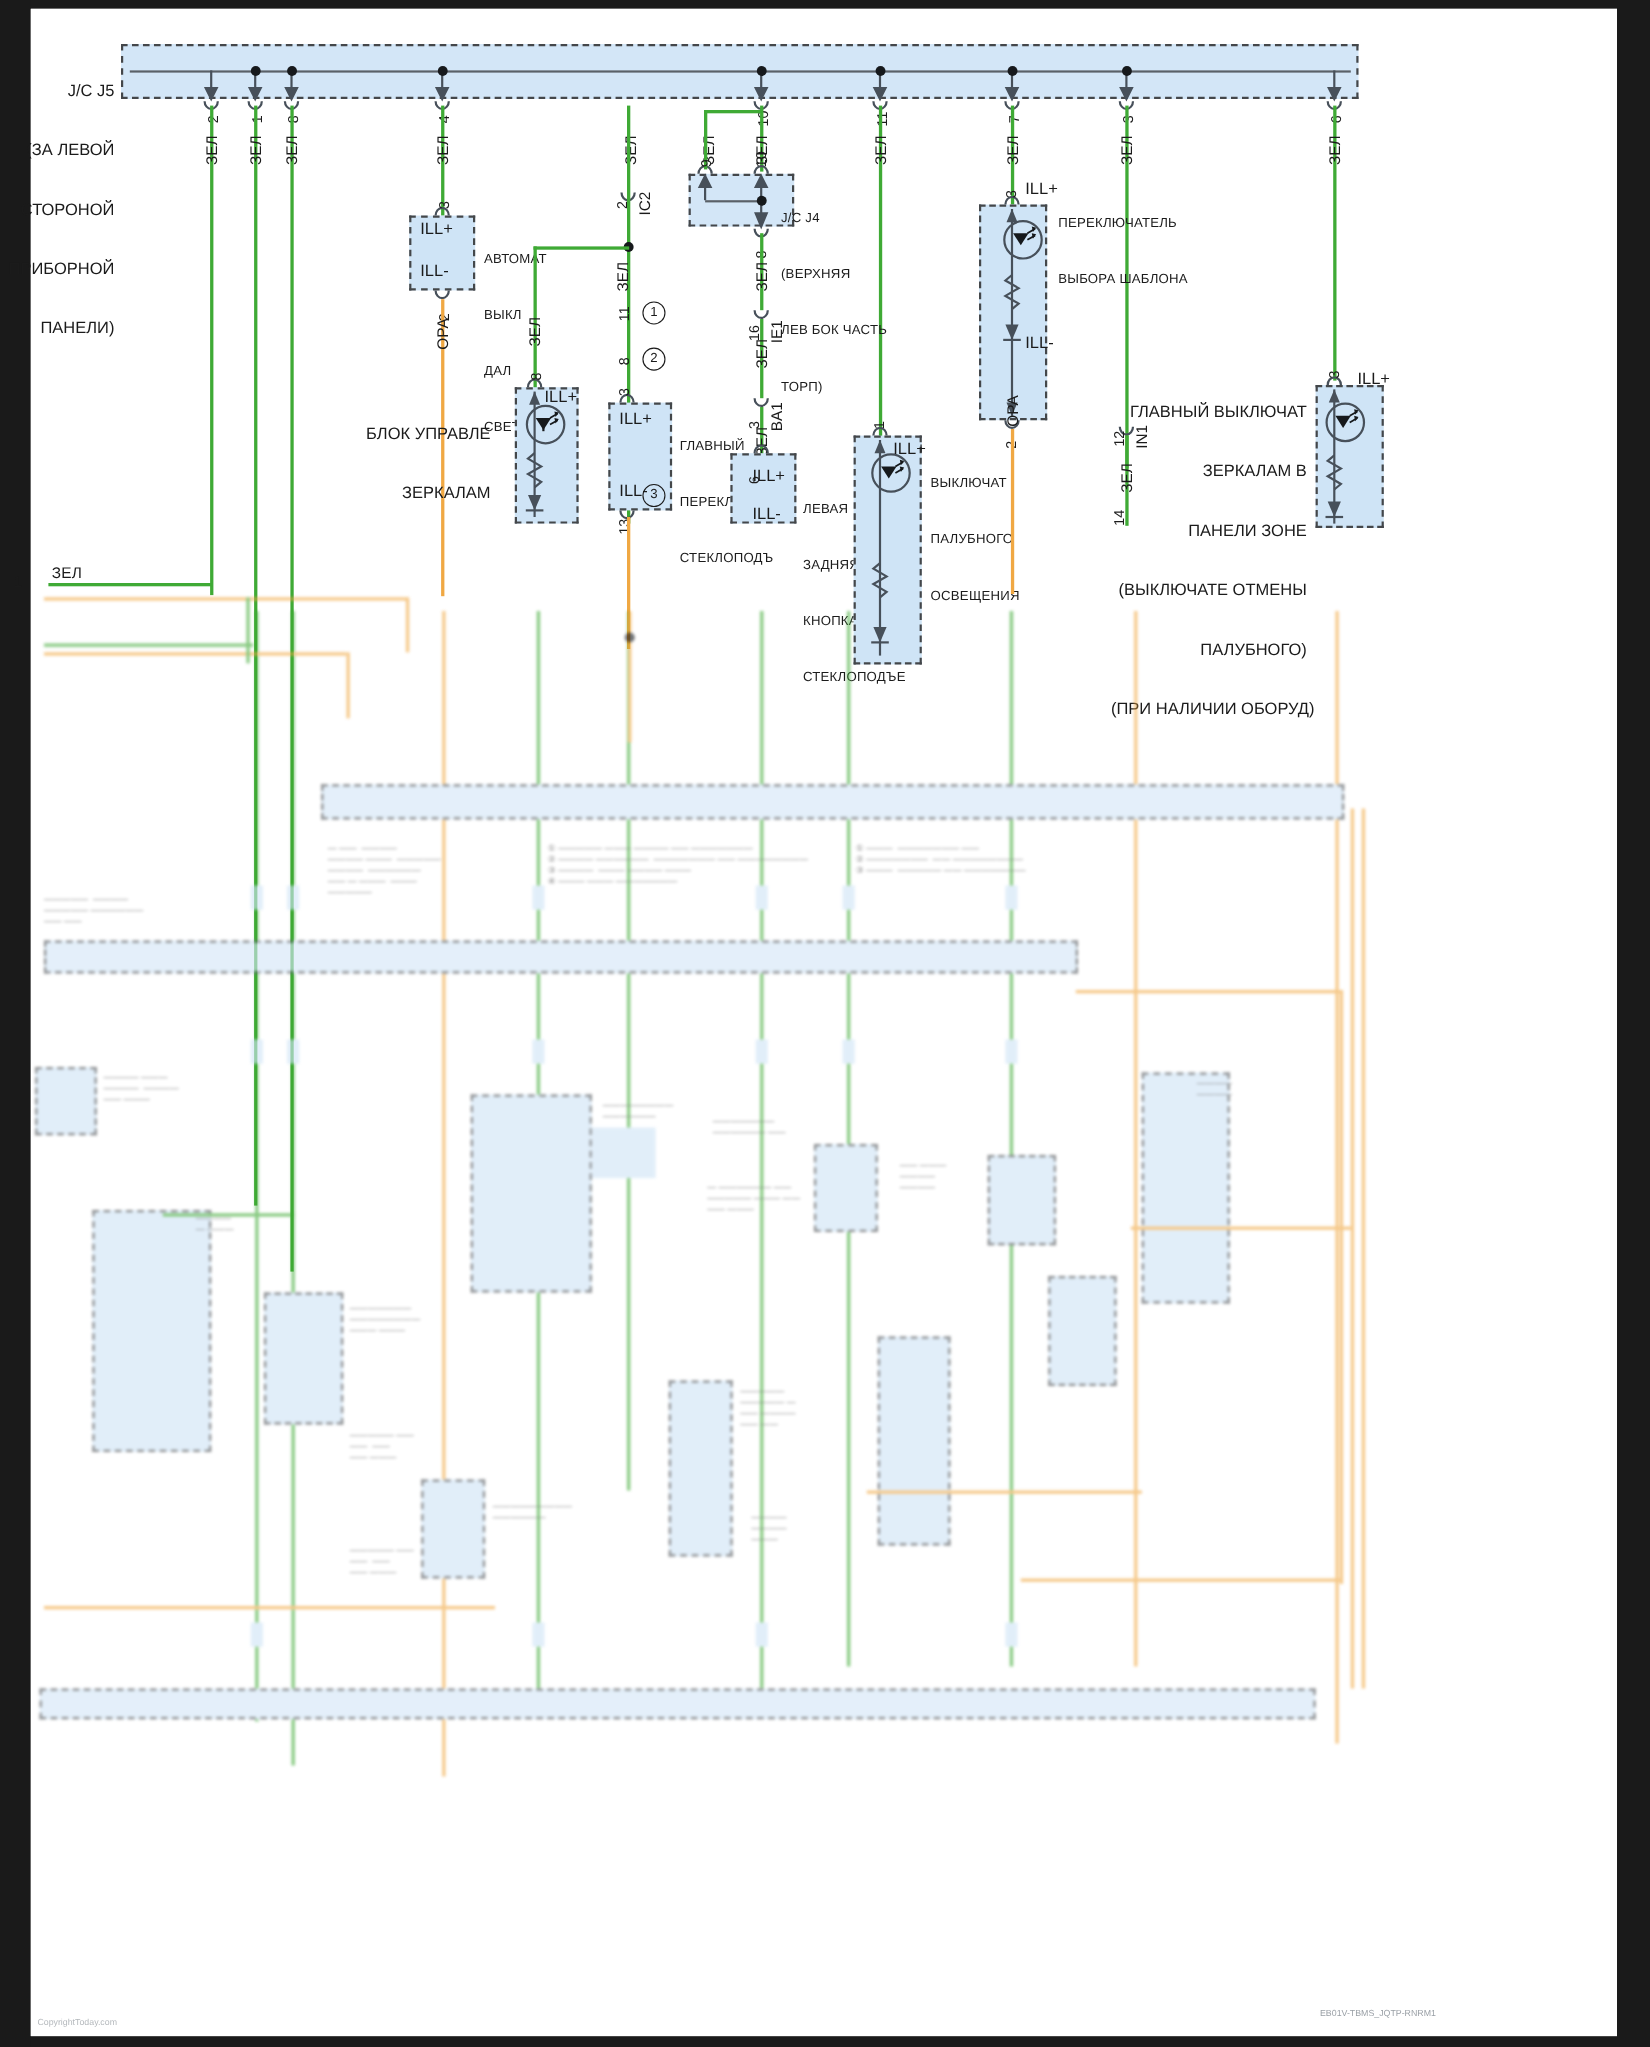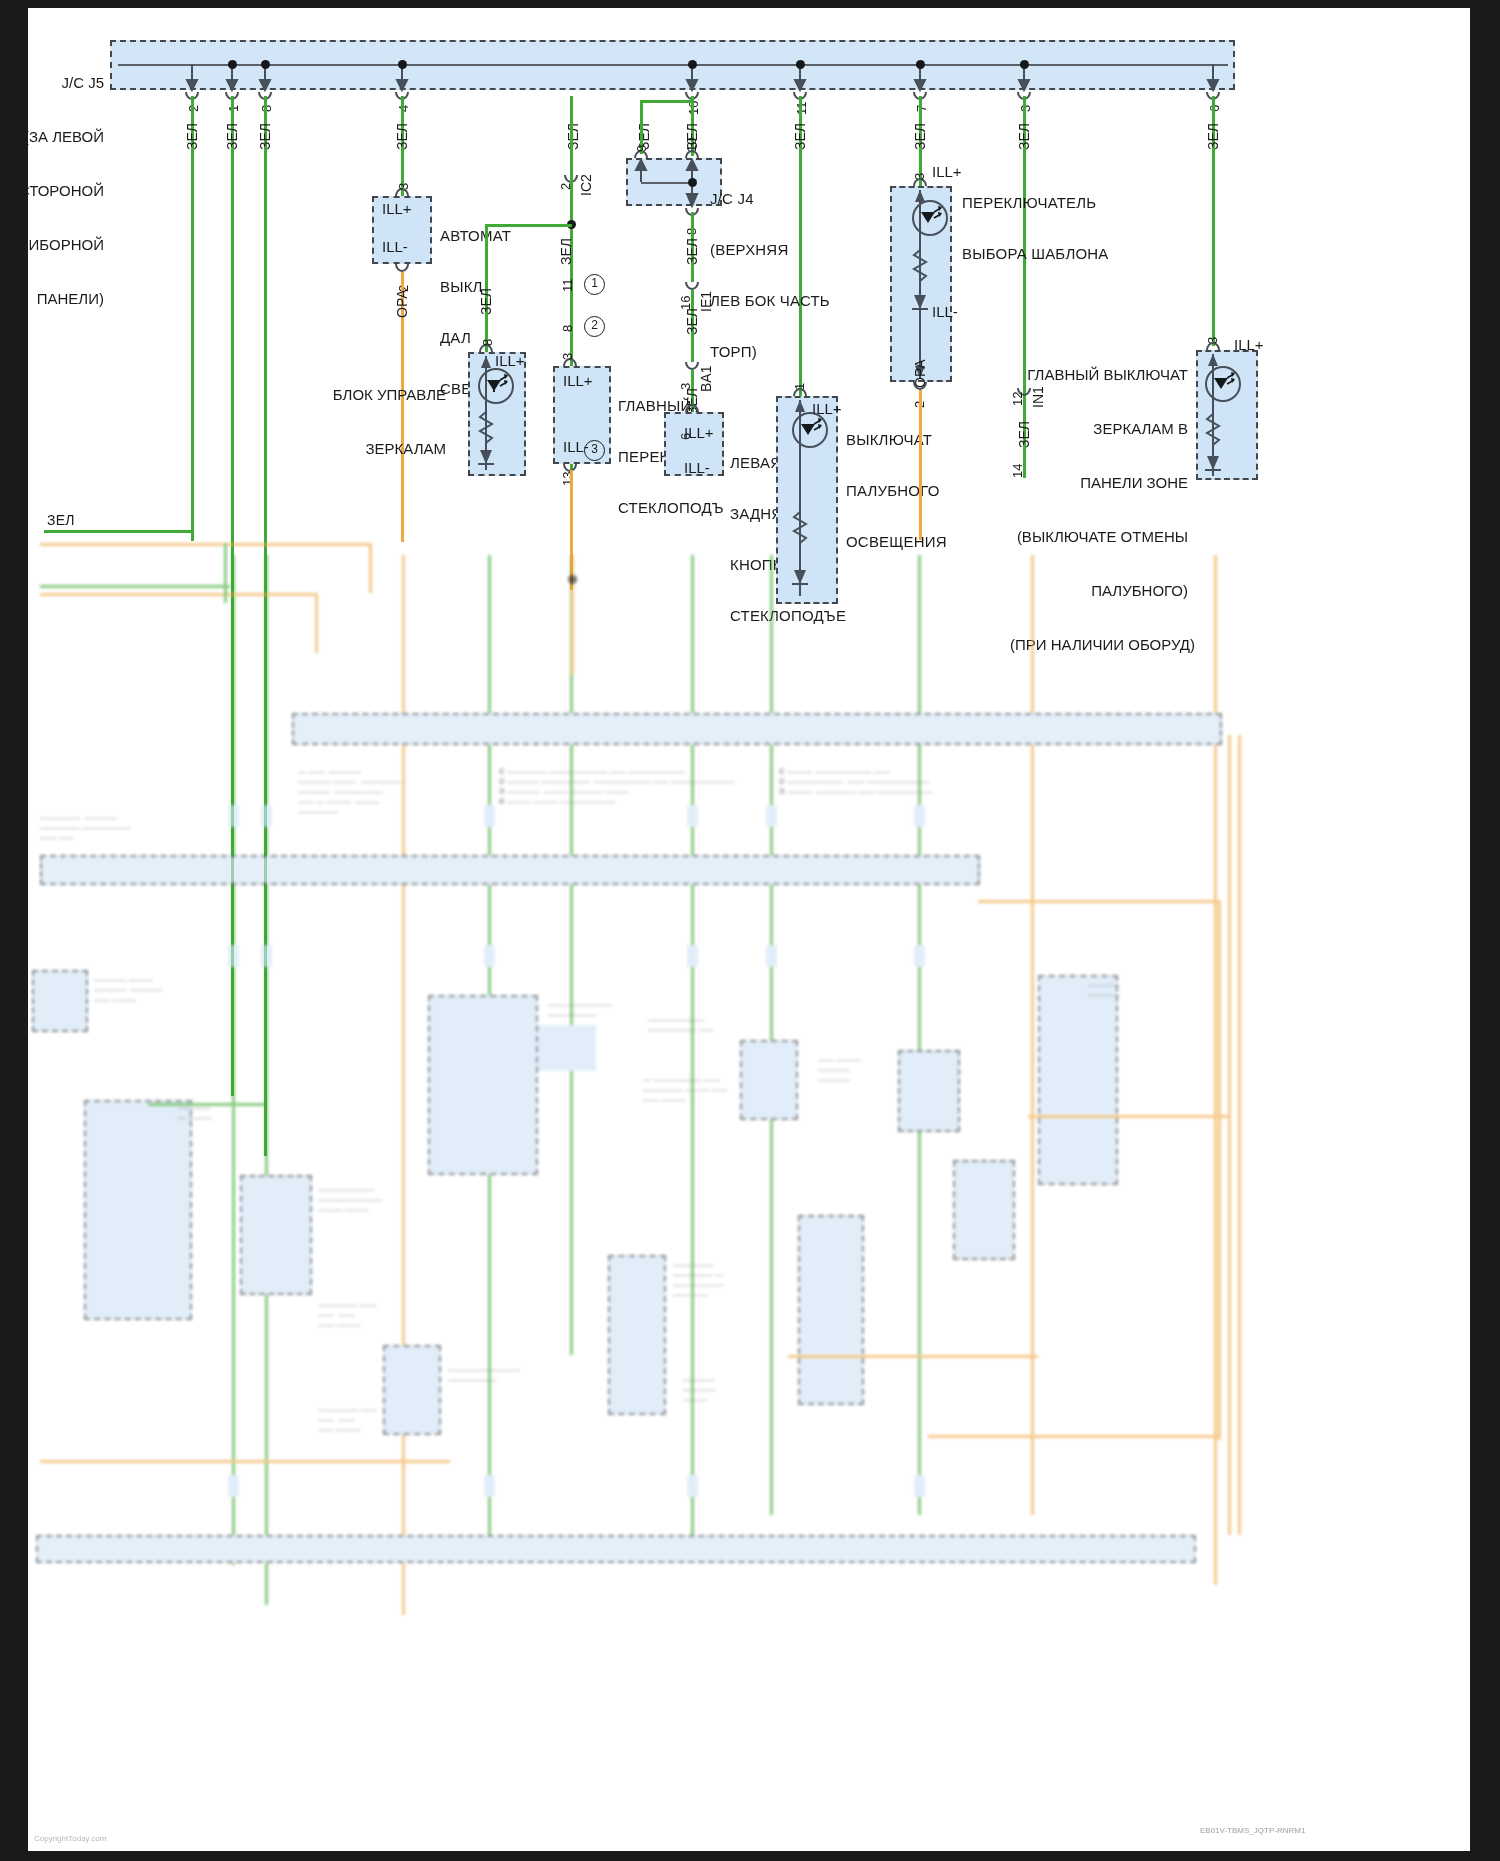--- a/index.html
+++ b/index.html
@@ -21,21 +21,21 @@
   .busline{position:absolute;background:#5a6168;height:2px;}
   .node{position:absolute;width:9px;height:9px;border-radius:50%;background:#16191c;}
   .wire-g{position:absolute;background:#3faa35;width:3px;}
   .wire-gh{position:absolute;background:#3faa35;height:3px;}
   .wire-o{position:absolute;background:#f0a843;width:3px;}
   .wire-oh{position:absolute;background:#f0a843;height:3px;}
 
   .box{position:absolute;background:#cfe4f6;border:2px dashed #44474a;box-sizing:border-box;}
   .boxp{position:absolute;background:#cfe4f6;box-sizing:border-box;}
 
-  .lbl{position:absolute;color:#1b1b1b;font-size:15px;line-height:17px;letter-spacing:.2px;white-space:pre;}
+  .lbl{position:absolute;color:#1b1b1b;font-size:12px;line-height:17px;letter-spacing:.2px;white-space:pre;}
   .lbl-r{position:absolute;color:#1b1b1b;font-size:15px;line-height:18px;text-align:right;white-space:pre;}
   .vlbl{position:absolute;color:#1b1b1b;font-size:14px;white-space:nowrap;
         transform-origin:0 0;transform:rotate(-90deg);}
   .pin{position:absolute;color:#1b1b1b;font-size:13px;white-space:nowrap;
        transform-origin:0 0;transform:rotate(-90deg);}
   .ill{position:absolute;color:#1b1b1b;font-size:15px;white-space:nowrap;}
   .tiny{position:absolute;color:#2c2c2c;font-size:8px;line-height:10px;white-space:pre;}
   .cnum{position:absolute;width:19px;height:19px;border:1.5px solid #1b1b1b;border-radius:50%;
         font-size:12px;text-align:center;line-height:17px;color:#1b1b1b;}
   .wm{position:absolute;font-size:8px;color:#9aa0a6;}

